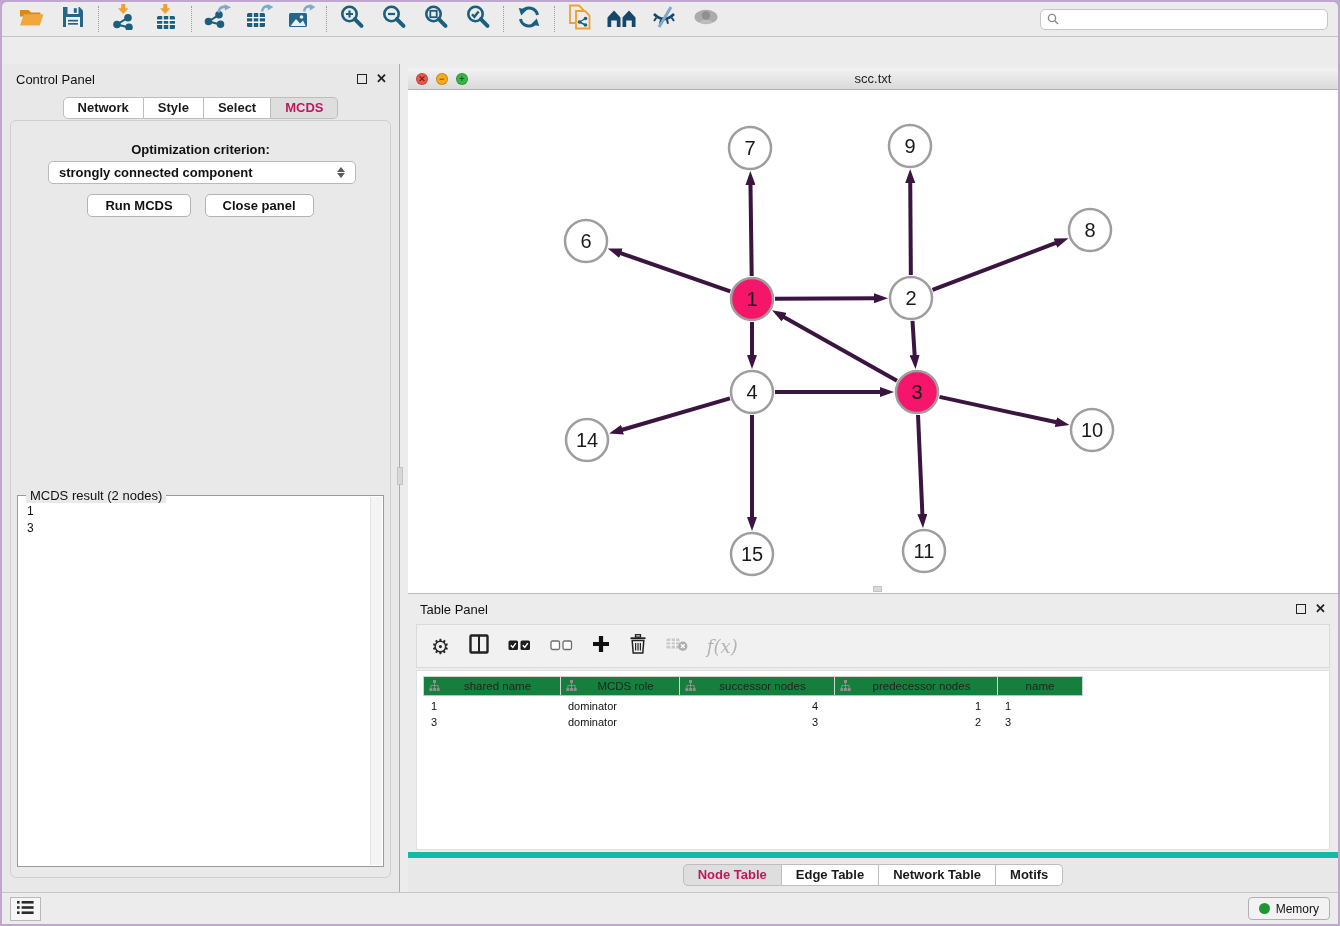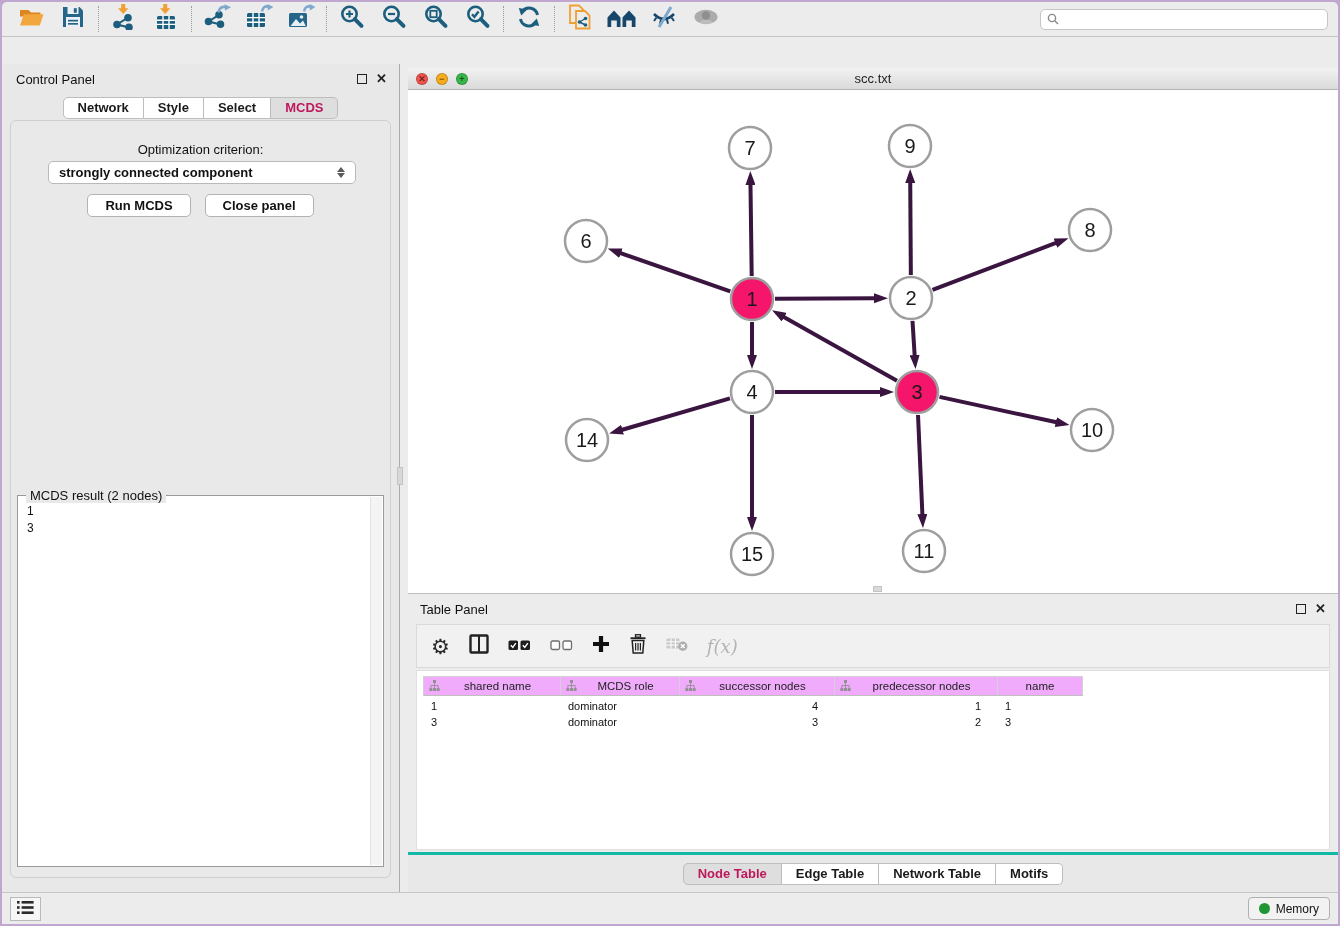--- a/index.html
+++ b/index.html
@@ -32,21 +32,21 @@
   .close-ic { font-size:13px; font-weight:700; color:#222; line-height:11px; }
 
   .seg-tabs { display:flex; }
   .seg { height:22px; line-height:20px; padding:0 14px; background:#fff; border:1px solid #bdbdbd; border-left:none; font-size:13px; font-weight:600; color:#1a1a1a; cursor:default; }
   .seg:first-child { border-left:1px solid #bdbdbd; border-radius:5px 0 0 5px; }
   .seg:last-child { border-radius:0 5px 5px 0; }
   .seg.active { background:#dedede; color:#be185d; }
   .cp-tabs-wrap { position:absolute; top:33px; left:0; right:0; display:flex; justify-content:center; }
 
   .cp-body { position:absolute; left:8px; right:8px; top:56px; bottom:14px; background:#e9e9e9; border:1px solid #cfcfcf; border-radius:6px; }
-  .opt-label { margin-top:21px; text-align:center; font-size:13px; font-weight:400; color:#111; }
+  .opt-label { margin-top:21px; text-align:center; font-size:13px; font-weight:700; color:#111; }
   .dropdown { position:absolute; left:37px; top:40px; width:308px; height:23px; background:#fff; border:1px solid #b9b9b9; border-radius:5px; font-size:13px; font-weight:600; color:#111; display:flex; align-items:center; padding:6px 10px; }
   .dd-stepper { margin-left:auto; display:flex; flex-direction:column; gap:1px; align-items:center; }
   .dd-stepper i { width:0; height:0; border-left:4px solid transparent; border-right:4px solid transparent; }
   .dd-up { border-bottom:5px solid #5a5a5a; }
   .dd-down { border-top:5px solid #5a5a5a; }
   .btnrow { position:absolute; top:73px; left:0; right:0; display:flex; justify-content:center; gap:14px; }
   .btn { height:23px; padding:0 17px; background:#fff; border:1px solid #b3b3b3; border-radius:5px; font-size:13px; font-weight:600; color:#111; }
 
   .groupbox { position:absolute; left:6px; right:6px; top:374px; bottom:10px; border:1px solid #9a9a9a; background:#fff; }
   .gb-label { position:absolute; top:-8px; left:8px; background:#e9e9e9; padding:0 4px; font-size:13px; color:#111; }
@@ -66,28 +66,28 @@
   .canvas-nub { position:absolute; left:50%; bottom:1px; width:9px; height:6px; background:#d9d9d9; border:1px solid #c4c4c4; }
 
   
   .tablepanel { position:absolute; left:7px; top:532px; width:930px; height:296px; background:#ececec; }
   .tp-head { position:absolute; top:6px; left:0; right:0; height:18px; }
   .tp-title { position:absolute; left:12px; font-size:13px; color:#111; }
   .tp-toolbar { position:absolute; top:28px; left:8px; right:8px; height:44px; background:#f1f1f1; border:1px solid #dadada; display:flex; align-items:center; padding:0 14px; gap:19px; }
   .fx { font-family:"DejaVu Serif",serif; font-style:italic; font-size:18px; color:#b3b3b3; }
   .gear-glyph { font-size:21px; color:#2b2b2b; line-height:1; }
   .tbl-body { position:absolute; top:74px; left:8px; right:8px; bottom:42px; background:#fff; border:1px solid #e0e0e0; }
-  .tbl-header { position:absolute; top:5px; left:6px; height:20px; display:flex; background:#f0abfc; border:1px solid #d2d2d2; border-bottom:1px solid #bfbfbf; }
+  .tbl-header { position:absolute; top:5px; left:6px; height:20px; display:flex; background:#15803d; border:1px solid #d2d2d2; border-bottom:1px solid #bfbfbf; }
   .th-cell { display:flex; align-items:center; font-size:11.5px; color:#222; border-right:1px solid #d2d2d2; padding:0 5px; }
   .th-cell:last-child { border-right:none; }
   .th-cell .th-lab { flex:1; text-align:center; }
   .tbl-rows { position:absolute; top:27px; left:6px; }
   .tbl-row { display:flex; height:16px; align-items:center; }
   .td-cell { font-size:11px; color:#111; padding:0 8px; }
-  .tp-footer { position:absolute; left:0; right:0; bottom:0; height:40px; background:#e8e8e8; border-top:3px solid #14b8a6; display:flex; align-items:center; justify-content:center; }
+  .tp-footer { position:absolute; left:0; right:0; bottom:0; height:40px; background:#e8e8e8; border-top:6px solid #14b8a6; display:flex; align-items:center; justify-content:center; }
   .tp-footer .seg { font-weight:700; }
 
   
   .statusbar { position:absolute; bottom:0; left:0; right:0; height:32px; background:#ececec; border-top:1px solid #c6c6c6; }
   .list-btn { position:absolute; left:8px; top:4px; width:31px; height:24px; background:#f6f6f6; border:1px solid #b9b9b9; display:flex; align-items:center; justify-content:center; }
   .memory-btn { position:absolute; right:8px; top:4px; height:23px; padding:0 10px; background:#f2f2f2; border:1px solid #b0b0b0; border-radius:4px; display:flex; align-items:center; gap:6px; font-size:12px; color:#111; }
   .memory-dot { width:11px; height:11px; border-radius:50%; background:#1F9633; }
 </style>
 </head>
 <body>

